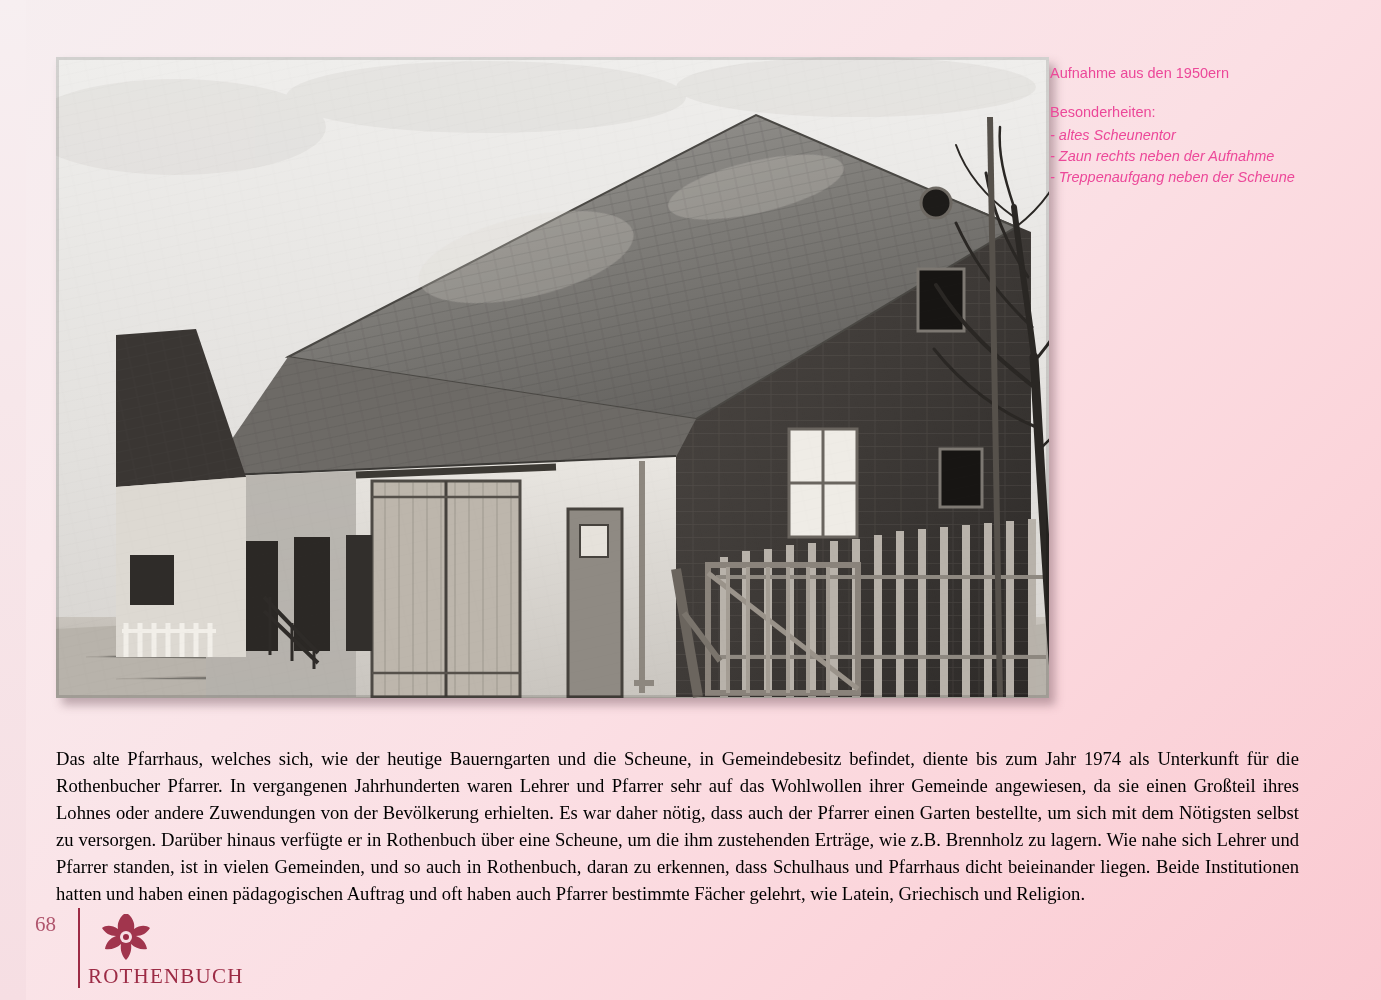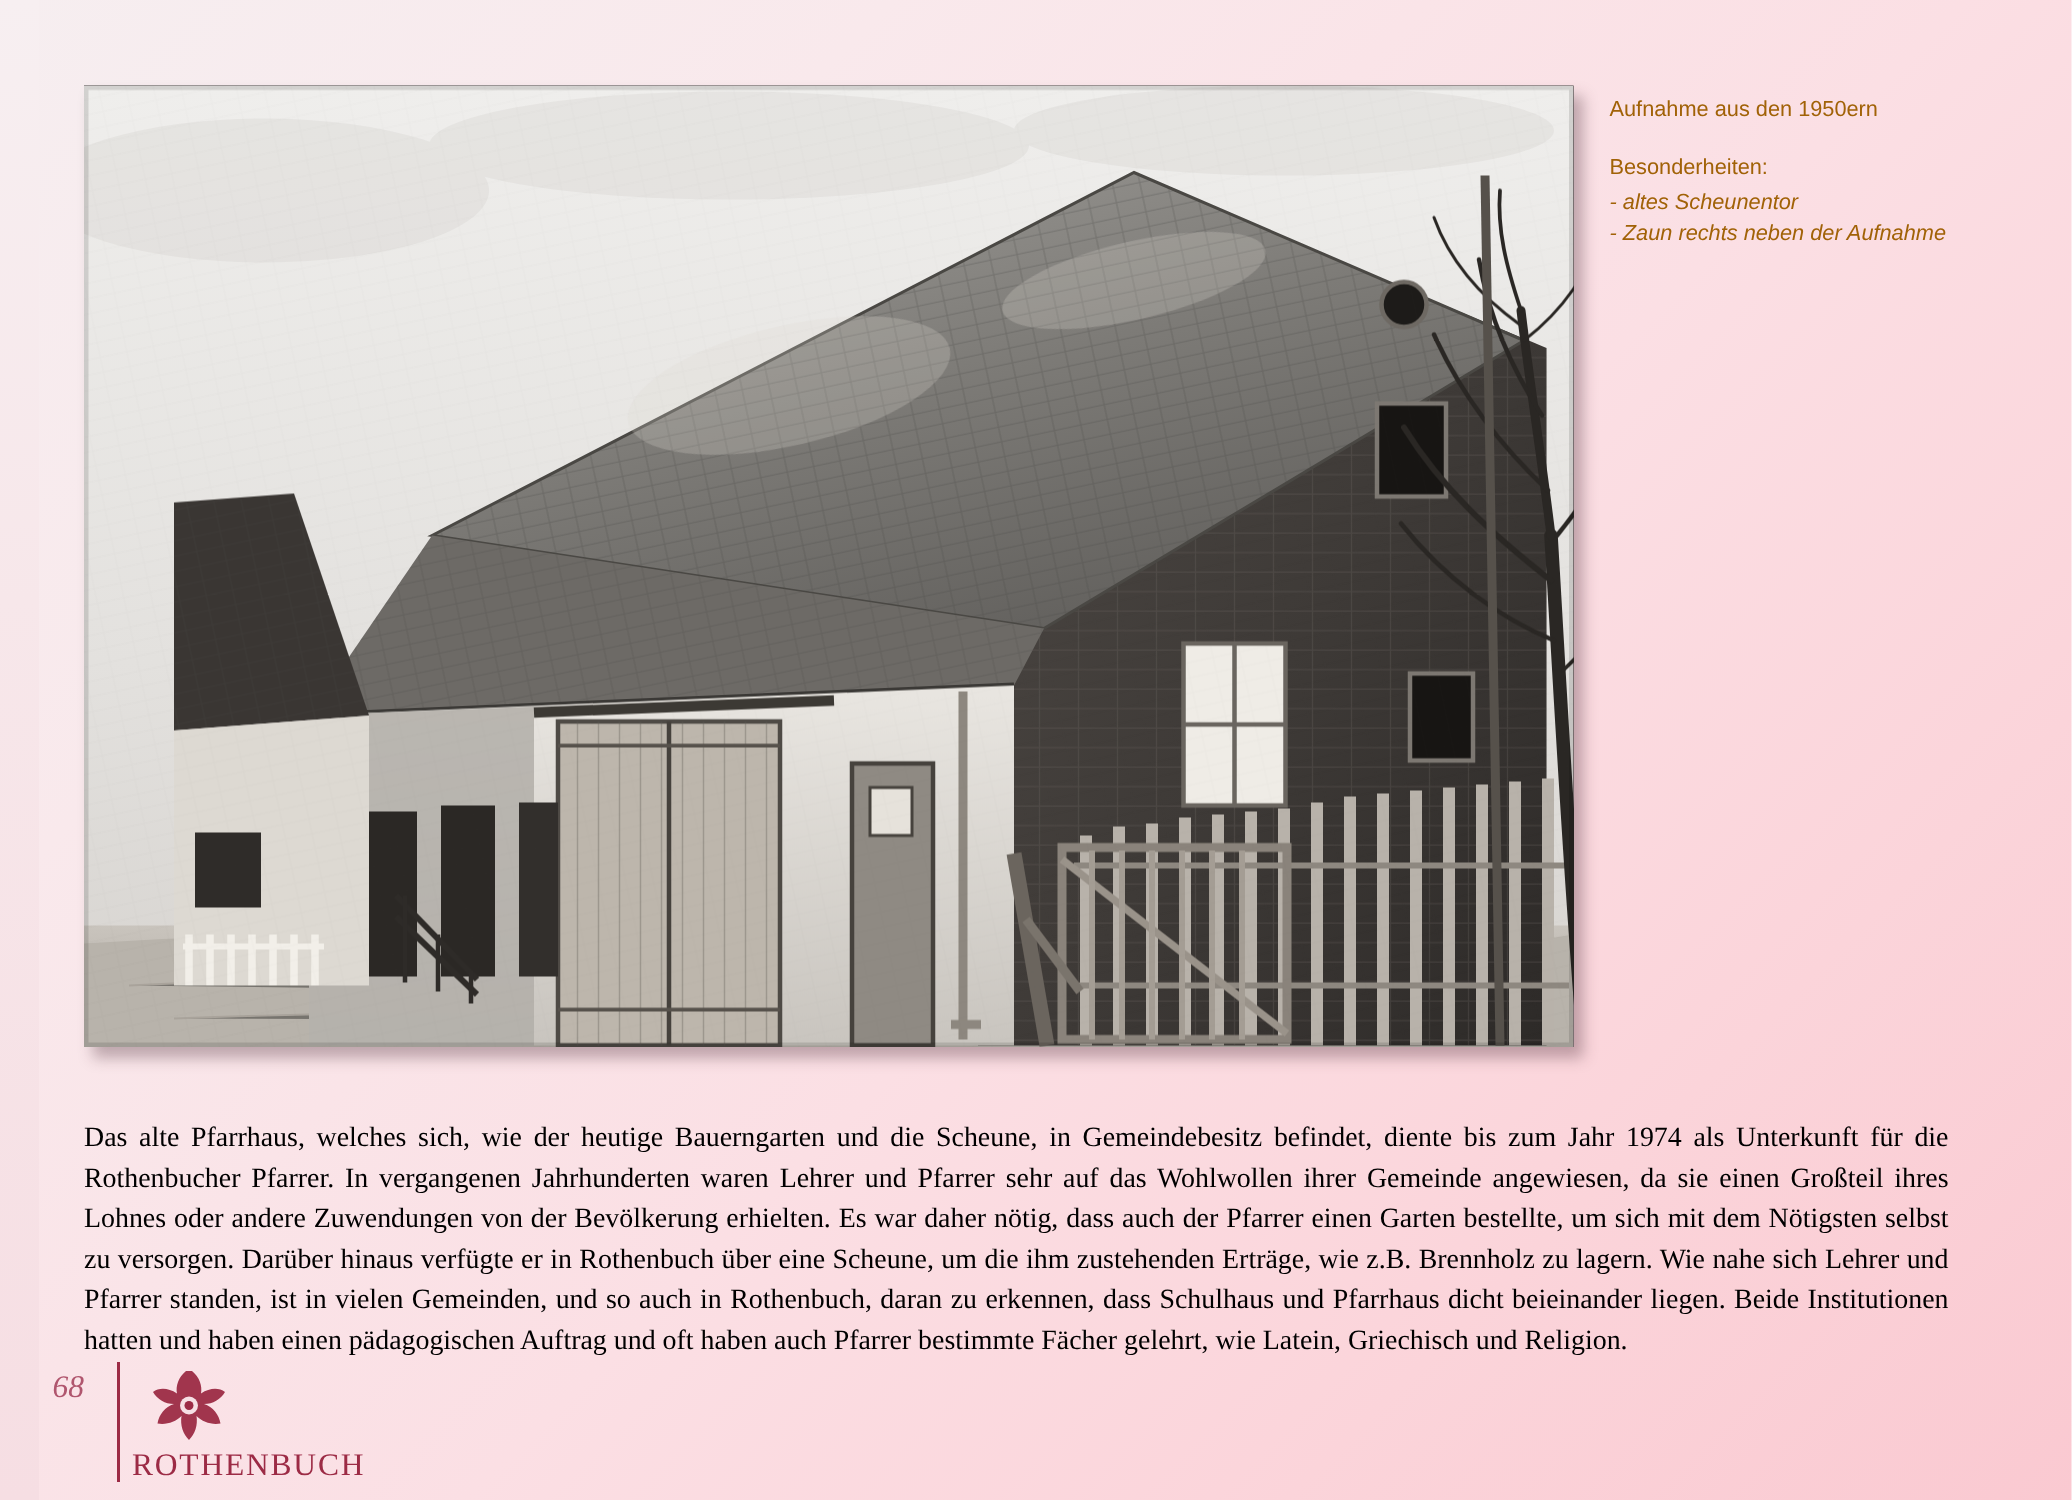--- a/index.html
+++ b/index.html
@@ -40,25 +40,25 @@
     position: absolute;
     inset: 0;
     overflow: hidden;
     background: #cfcbc6;
   }
   .photo svg { display: block; }
 
   
   .caption-col {
     position: absolute;
-    left: 1073px;
+    left: 1050px;
     top: 63px;
     width: 280px;
     font-family: "Liberation Sans", sans-serif;
-    color: #a16207;
+    color: #ec4899;
     font-size: 14.5px;
     line-height: 1.45;
   }
   .caption-col .cap-date {
     margin: 0 0 18px 0;
     white-space: nowrap;
   }
   .caption-col .cap-head {
     margin: 16px 0 2px 0;
   }
@@ -97,21 +97,20 @@
     width: 1355px;
     height: 88px;
   }
   .page-number {
     position: absolute;
     left: 9px;
     top: 0px;
     font-family: "Liberation Serif", serif;
     font-size: 21px;
     color: #b0566e;
-    font-style: italic;
   }
   .logo {
     position: absolute;
     left: 52px;
     top: -4px;
     width: 120px;
     height: 84px;
   }
   .logo .rule {
     position: absolute;
@@ -297,20 +296,21 @@
     </svg>
   </div>
 </div>
 
 <div class="caption-col">
   <p class="cap-date">Aufnahme aus den 1950ern</p>
   <p class="cap-head">Besonderheiten:</p>
   <ul>
     <li>- altes Scheunentor</li>
     <li>- Zaun rechts neben der Aufnahme</li>
+    <li>- Treppenaufgang neben der Scheune</li>
   </ul>
 </div>
 
 <div class="body-text">Das alte Pfarrhaus, welches sich, wie der heutige Bauerngarten und die Scheune, in Gemeindebesitz befindet, diente bis zum Jahr 1974 als Unterkunft für die Rothenbucher Pfarrer. In vergangenen Jahrhunderten waren Lehrer und Pfarrer sehr auf das Wohlwollen ihrer Gemeinde angewiesen, da sie einen Großteil ihres Lohnes oder andere Zuwendungen von der Bevölkerung erhielten. Es war daher nötig, dass auch der Pfarrer einen Garten bestellte, um sich mit dem Nötigsten selbst zu versorgen. Darüber hinaus verfügte er in Rothenbuch über eine Scheune, um die ihm zustehenden Erträge, wie z.B. Brennholz zu lagern. Wie nahe sich Lehrer und Pfarrer standen, ist in vielen Gemeinden, und so auch in Rothenbuch, daran zu erkennen, dass Schulhaus und Pfarrhaus dicht beieinander liegen. Beide Institutionen hatten und haben einen pädagogischen Auftrag und oft haben auch Pfarrer bestimmte Fächer gelehrt, wie Latein, Griechisch und Religion.</div>
 
 <div class="footer">
   <div class="page-number">68</div>
   <div class="logo">
     <div class="rule"></div>
     <div class="mark">

